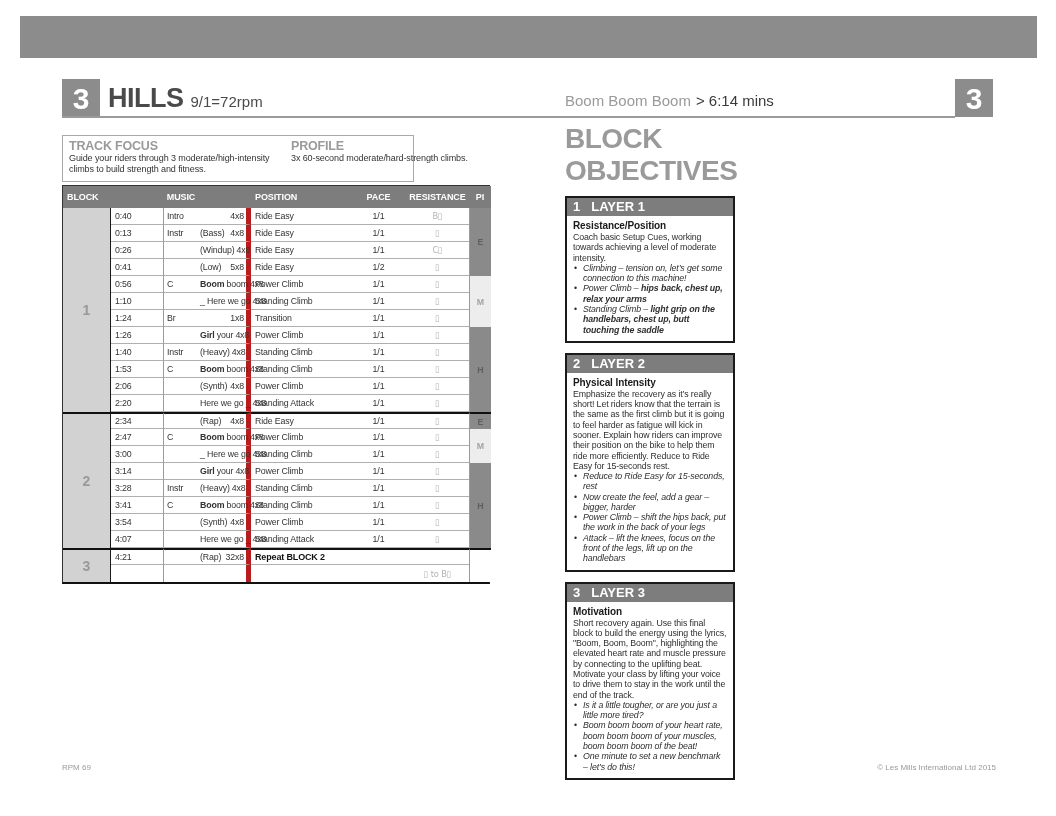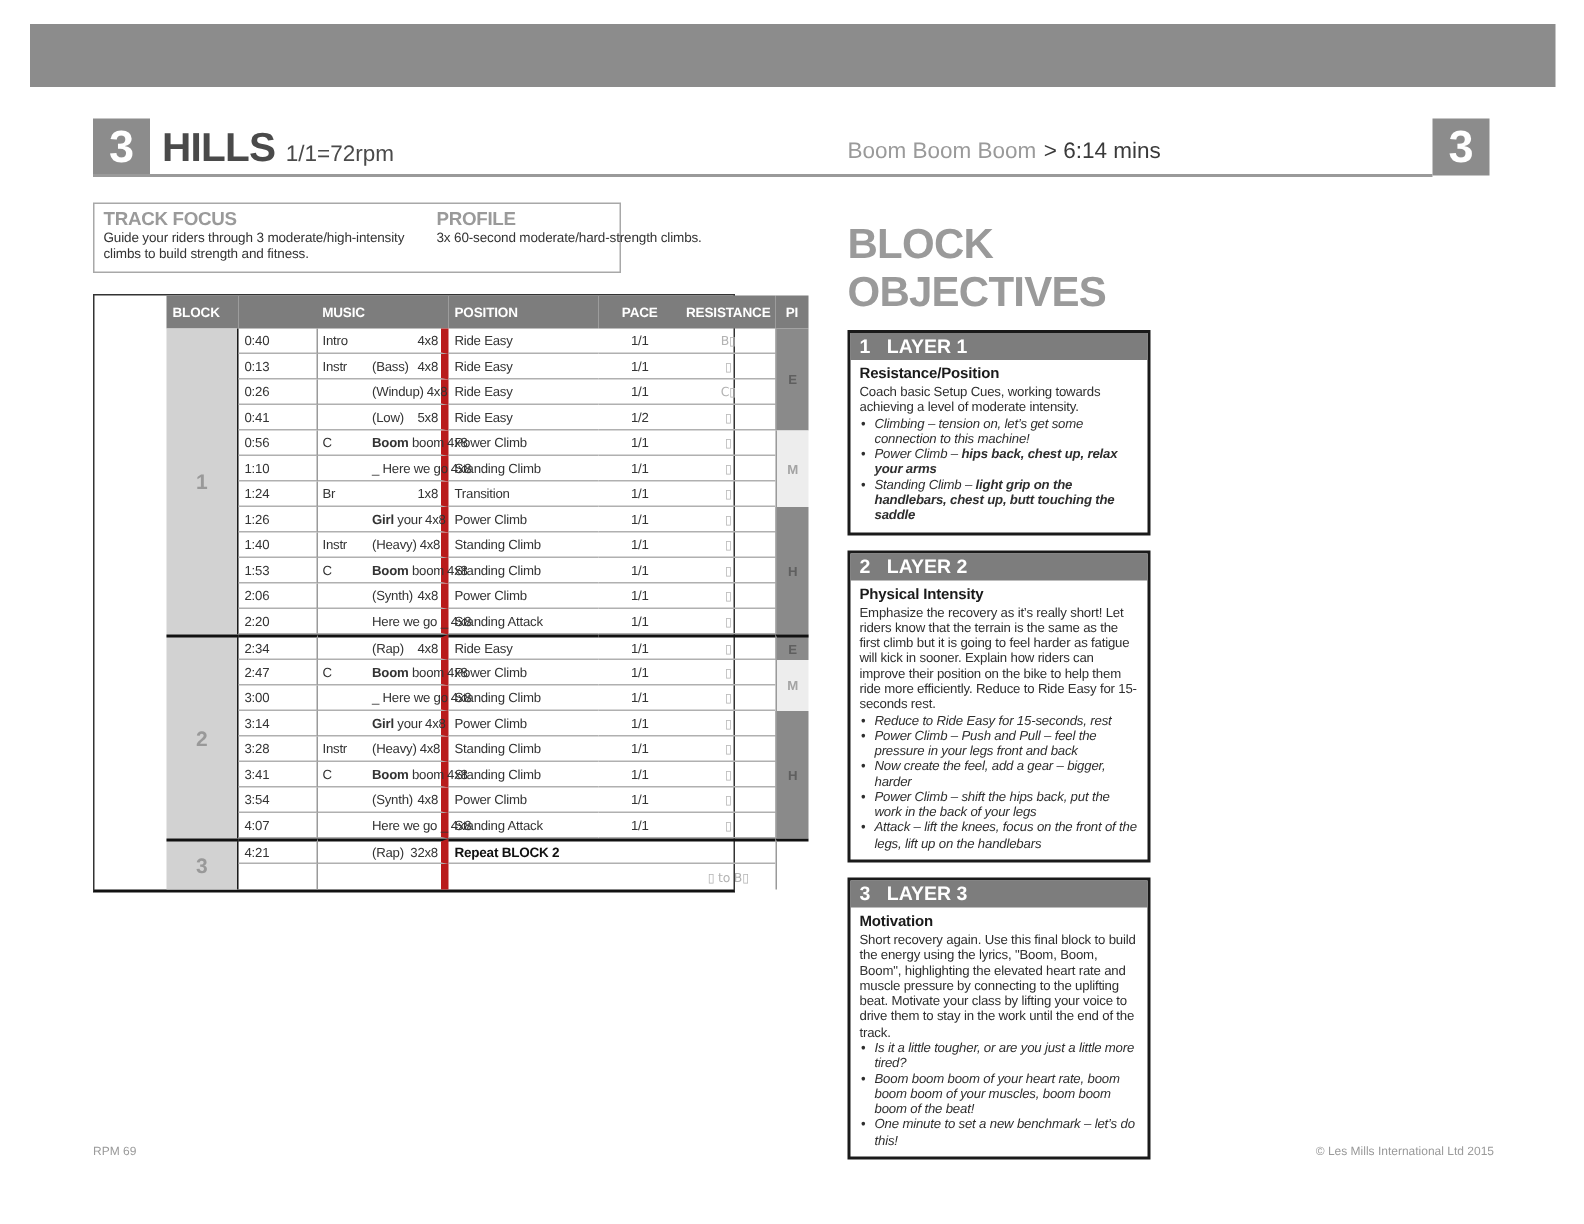--- a/index.html
+++ b/index.html
@@ -28,24 +28,24 @@
 
   .header-rule{position:absolute;left:62px;top:116px;width:893px;height:2px;background:#9a9a9a;}
 
   .focus-box{position:absolute;left:62px;top:135px;width:352px;height:47px;border:1px solid #a8a8a8;background:#fff;}
   .focus-col{position:absolute;top:3px;}
   .focus-col-1{left:6px;width:212px;}
   .focus-col-2{left:228px;width:195px;}
   .focus-heading{font-size:12.5px;font-weight:bold;color:var(--heading-gray);letter-spacing:-0.2px;}
   .focus-body{font-size:9px;color:#333;line-height:1.25;letter-spacing:-0.1px;}
 
-  .track-table{position:absolute;left:62px;top:196px;width:428px;display:grid;
+  .track-table{position:absolute;left:62px;top:185px;width:428px;display:grid;
     grid-template-columns:48px 53px 87px 100px 55px 63px 22px;
     grid-template-rows:22px repeat(22,17px);
-    border:1px solid #333;border-bottom:2px solid #111;background:#fff;padding-left:48px;}
+    border:1px solid #333;border-bottom:2px solid #111;background:#fff;}
   .th{background:var(--thead);color:#fff;font-size:9px;font-weight:bold;display:flex;align-items:center;justify-content:center;letter-spacing:-0.1px;}
   .th-left{justify-content:flex-start;padding-left:4px;}
   .tcell{font-size:8.8px;color:#333;display:flex;align-items:center;border-bottom:1px solid #b0b0b0;letter-spacing:-0.15px;white-space:nowrap;}
   .c-time{padding-left:4px;border-right:1px solid #9a9a9a;}
   .c-music{border-right:5px solid #b91c1c;padding:0 2px 0 3px;}
   .c-music .lab{width:33px;flex-shrink:0;}
   .c-music .lyr{overflow:visible;}
   .c-music .bars{margin-left:auto;padding-left:2px;}
   .c-pos{padding-left:4px;}
   .c-pace{justify-content:center;}
@@ -55,21 +55,21 @@
   .pcell{grid-column:7;border-left:1px solid #9a9a9a;display:flex;align-items:center;justify-content:center;
          font-size:8.8px;font-weight:bold;}
   .pi-dark{background:var(--pi-dark);color:#5f5f5f;}
   .pi-light{background:var(--pi-light);color:#a3a3a3;}
   .pi-none{background:#fff;color:#777;}
   .sep{border-top:2px solid #111;}
   .last{border-bottom:none;}
   .bold, .b{font-weight:bold;}
   .c-pos.bold{color:#111;font-size:9px;}
 
-  .right-col{position:absolute;left:565px;top:147px;width:202px;}
+  .right-col{position:absolute;left:565px;top:123px;width:170px;}
   .obj-heading{font-size:28px;font-weight:bold;color:var(--heading-gray);letter-spacing:-0.5px;margin-bottom:9px;}
   .layer{border:2px solid #1a1a1a;background:#fff;margin-bottom:10px;}
   .layer-head{background:var(--thead);color:#fff;font-weight:bold;font-size:13px;padding:1px 6px 2px;display:flex;gap:11px;align-items:baseline;}
   .layer-body{padding:4px 6px 6px;}
   .layer-title{font-size:10px;font-weight:bold;color:#1a1a1a;margin-bottom:1px;letter-spacing:-0.1px;}
   .layer-intro{font-size:8.8px;color:#2e2e2e;line-height:1.17;letter-spacing:-0.12px;}
   .bullets{list-style:none;}
   .bullets li{font-size:8.8px;font-style:italic;color:#2e2e2e;line-height:1.17;letter-spacing:-0.12px;
               padding-left:10px;position:relative;}
   .bullets li::before{content:"\2022";position:absolute;left:1px;font-style:normal;}
@@ -79,21 +79,21 @@
 </style>
 </head>
 <body>
 
 <div class="page">
   <div class="topbar"></div>
 
   <div class="badge badge-left">3</div>
   <div class="title-group">
     <span class="track-title">HILLS</span>
-    <span class="track-tempo">1/1=72rpm</span>
+    <span class="track-tempo">9/1=72rpm</span>
   </div>
   <div class="song-line">
     <span class="song-name">Boom Boom Boom</span>
     <span class="song-duration">&gt; 6:14 mins</span>
   </div>
   <div class="badge badge-right">3</div>
   <div class="header-rule"></div>
 
   <div class="focus-box">
     <div class="focus-col focus-col-1">
@@ -342,21 +342,20 @@
         <div class="layer">
           <div class="layer-head">
             <span>2</span>
             <span>LAYER 2</span>
           </div>
           <div class="layer-body">
             <div class="layer-title">Physical Intensity</div>
             <div class="layer-intro">Emphasize the recovery as it’s really short! Let riders know that the terrain is the same as the first climb but it is going to feel harder as fatigue will kick in sooner. Explain how riders can improve their position on the bike to help them ride more efficiently. Reduce to Ride Easy for 15-seconds rest.</div>
             <ul class="bullets">
               <li><span>Reduce to Ride Easy for 15-seconds, rest</span></li>
-              <li><span>Power Climb – Push and Pull – feel the pressure in your legs front and back</span></li>
               <li><span>Now create the feel, add a gear – bigger, harder</span></li>
               <li><span>Power Climb – shift the hips back, put the work in the back of your legs</span></li>
               <li><span>Attack – lift the knees, focus on the front of the legs, lift up on the handlebars</span></li>
             </ul>
           </div>
         </div>
         <div class="layer">
           <div class="layer-head">
             <span>3</span>
             <span>LAYER 3</span>

